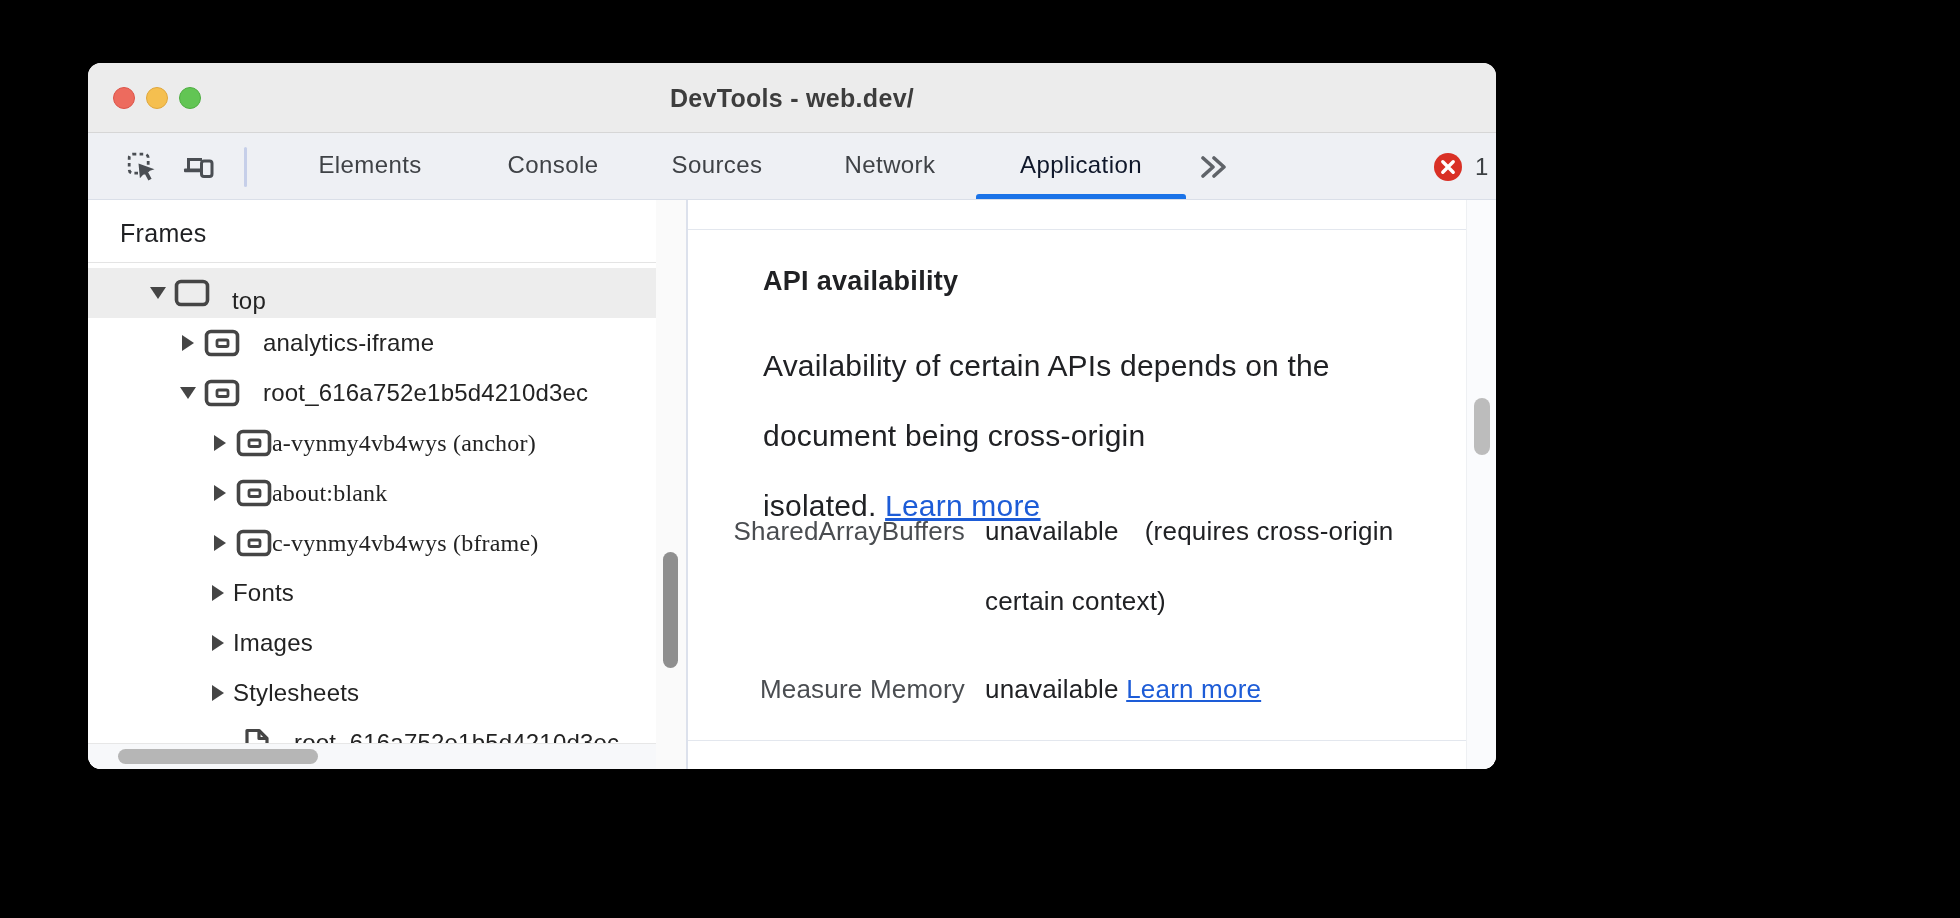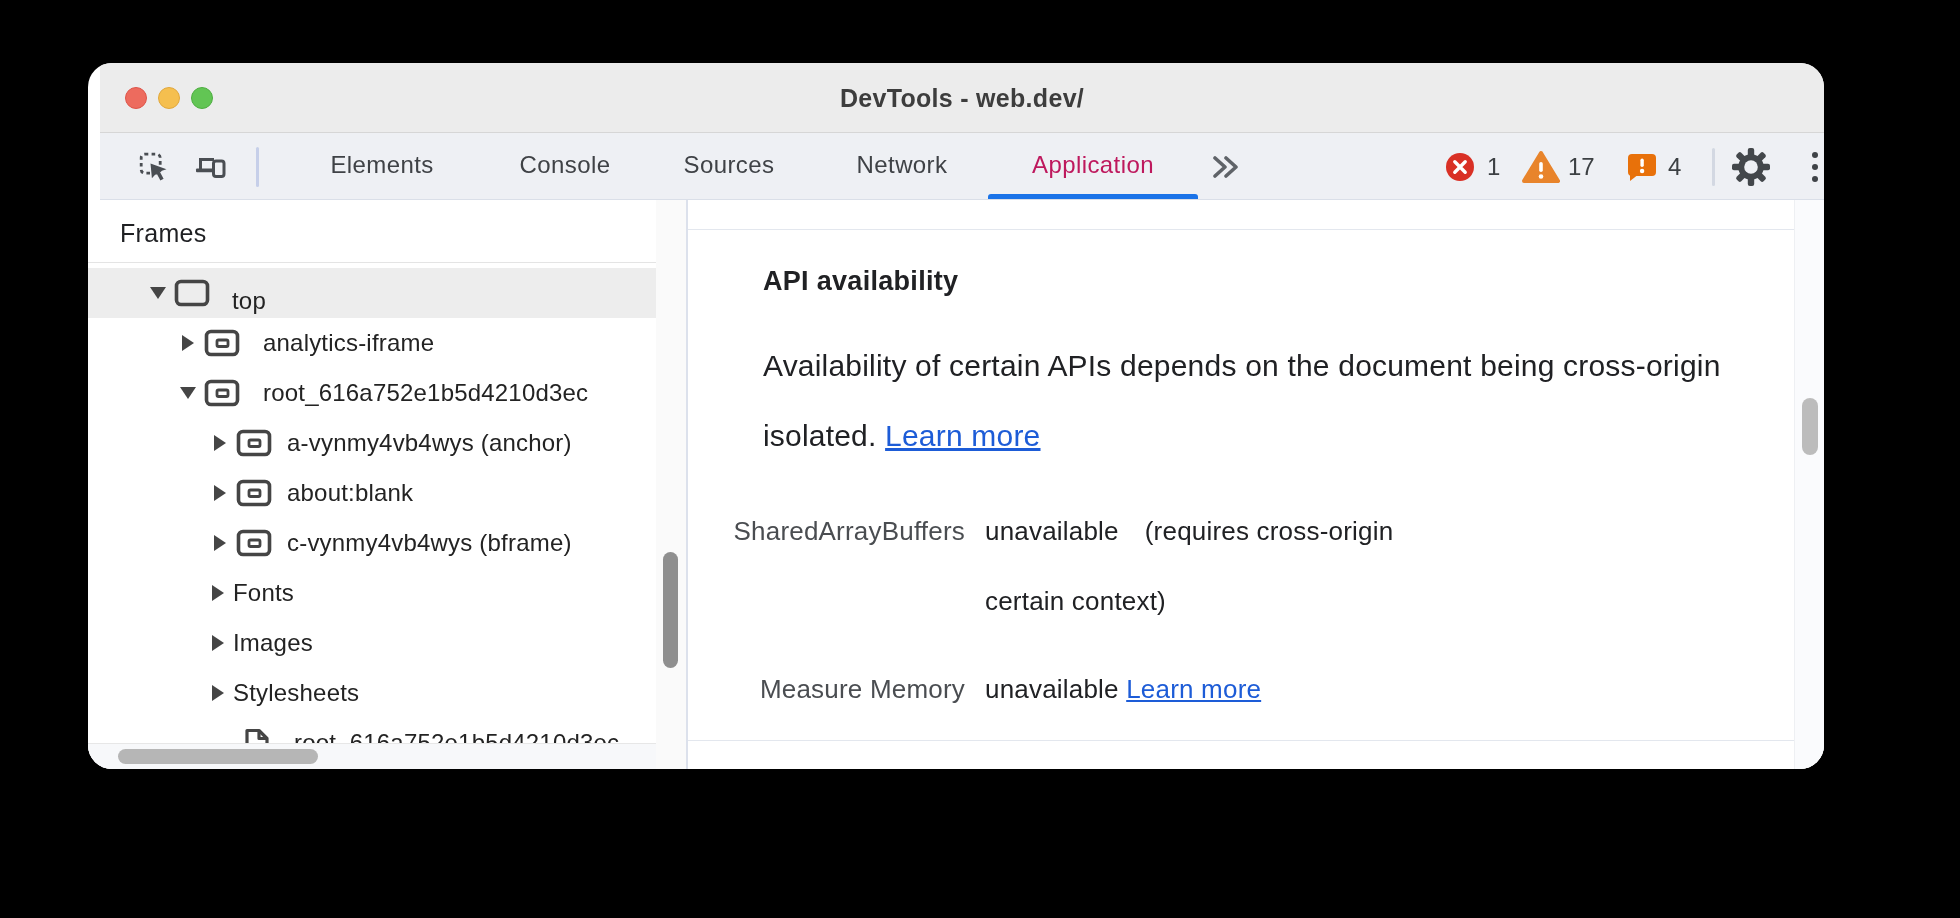--- a/index.html
+++ b/index.html
@@ -1,39 +1,39 @@
 <!DOCTYPE html>
 <html><head>
 <meta charset="utf-8">
 <style>
   html,body{margin:0;padding:0;background:#000;}
   *{box-sizing:border-box;font-family:"Liberation Sans","DejaVu Sans",sans-serif;}
   #stage{position:relative;width:1960px;height:918px;background:#000;overflow:hidden;}
 
   
-  #win{position:absolute;left:88px;top:63px;width:1736px;height:706px;background:#fff;
-       border-radius:24px;overflow:hidden;box-shadow:0 14px 50px rgba(0,0,0,.6);padding-left:12px;}
+  #win{position:absolute;left:88px;top:63px;width:1408px;height:706px;background:#fff;
+       border-radius:13px;overflow:hidden;box-shadow:0 14px 50px rgba(0,0,0,.6);}
 
   
   .titlebar{position:relative;height:70px;background:#ececec;border-bottom:1px solid #d6d6d6;}
   .lights{position:absolute;left:25px;top:24px;display:flex;gap:11px;}
   .light{width:22px;height:22px;border-radius:50%;}
   .light.red{background:#ed6b5e;border:1px solid #dd5449;}
   .light.yellow{background:#f5bf4f;border:1px solid #e0a73c;}
   .light.green{background:#62c554;border:1px solid #4eae41;}
   .wtitle{position:absolute;left:0;right:0;top:0;height:70px;line-height:70px;text-align:center;
           font-size:25px;font-weight:bold;color:#3d3d3d;letter-spacing:.3px;}
 
   
   .toolbar{position:relative;height:67px;background:#eef0f4;border-bottom:1px solid #dadfe8;}
   .tb-ico{position:absolute;top:0;height:67px;display:flex;align-items:center;justify-content:center;cursor:pointer;}
   .vsep{position:absolute;top:14px;width:3px;height:40px;background:#c6cfe9;border-radius:2px;}
   .tab{position:absolute;top:0;height:62px;line-height:64px;transform:translateX(-50%);
        font-size:24px;color:#3f4246;letter-spacing:.4px;white-space:nowrap;cursor:pointer;}
-  .tab.active{color:#be185d;}
+  .tab.active{color:#0f172a;}
   .tab-underline{position:absolute;left:888px;bottom:0;width:210px;height:5px;background:#1a73e8;border-radius:3px 3px 0 0;}
   .badge-count{position:absolute;top:0;height:67px;line-height:67px;font-size:24px;color:#3c4043;}
   .kebab{display:flex;flex-direction:column;gap:6px;}
   .kebab i{width:6px;height:6px;border-radius:50%;background:#3f4347;}
 
   
   .content{position:absolute;left:0;top:137px;right:0;bottom:0;display:flex;}
 
   
   .treecol{position:relative;width:568px;background:#fff;overflow:hidden;flex:none;}
@@ -42,21 +42,21 @@
   .rows{padding-top:5px;}
   .trow{display:flex;align-items:center;height:50px;font-size:24px;color:#232323;
         letter-spacing:.2px;white-space:nowrap;cursor:pointer;}
   .trow.selected{background:#ededed;}
   .car{width:24px;display:flex;justify-content:center;flex:none;}
   .car.narrow{width:20px;}
   .tri-d{width:0;height:0;border-left:8px solid transparent;border-right:8px solid transparent;border-top:12px solid #454545;}
   .tri-r{width:0;height:0;border-top:8px solid transparent;border-bottom:8px solid transparent;border-left:12px solid #454545;}
   .r-top{padding-left:58px;}   .r-top .tlabel{margin-left:22px;margin-top:15px;}
   .r-l2{padding-left:88px;}    .r-l2 .tlabel{margin-left:23px;}
-  .r-l3{padding-left:120px;}   .r-l3 .tlabel{margin-left:15px;}
+  .r-l3{padding-left:120px;}   .r-l3 .tlabel{font-family:Liberation Serif, serif;}
   .r-cat{padding-left:120px;}  .r-cat .tlabel{margin-left:5px;}
   .r-doc{padding-left:152px;}  .r-doc .tlabel{margin-left:24px;}
   .ticon{flex:none;margin-left:4px;}
   .hscroll{position:absolute;left:0;right:0;bottom:0;height:26px;background:#f7f8fa;border-top:1px solid #e7e7e7;}
   .hthumb{position:absolute;left:30px;top:5px;width:200px;height:15px;border-radius:8px;background:#b6b6b6;cursor:pointer;}
 
   
   .vgutter{position:relative;width:30px;background:#fafafa;flex:none;}
   .vthumb{position:absolute;left:7px;top:352px;width:15px;height:116px;border-radius:8px;background:#8f8f8f;cursor:pointer;}
   .divider{width:2px;background:#dce1ec;flex:none;}

